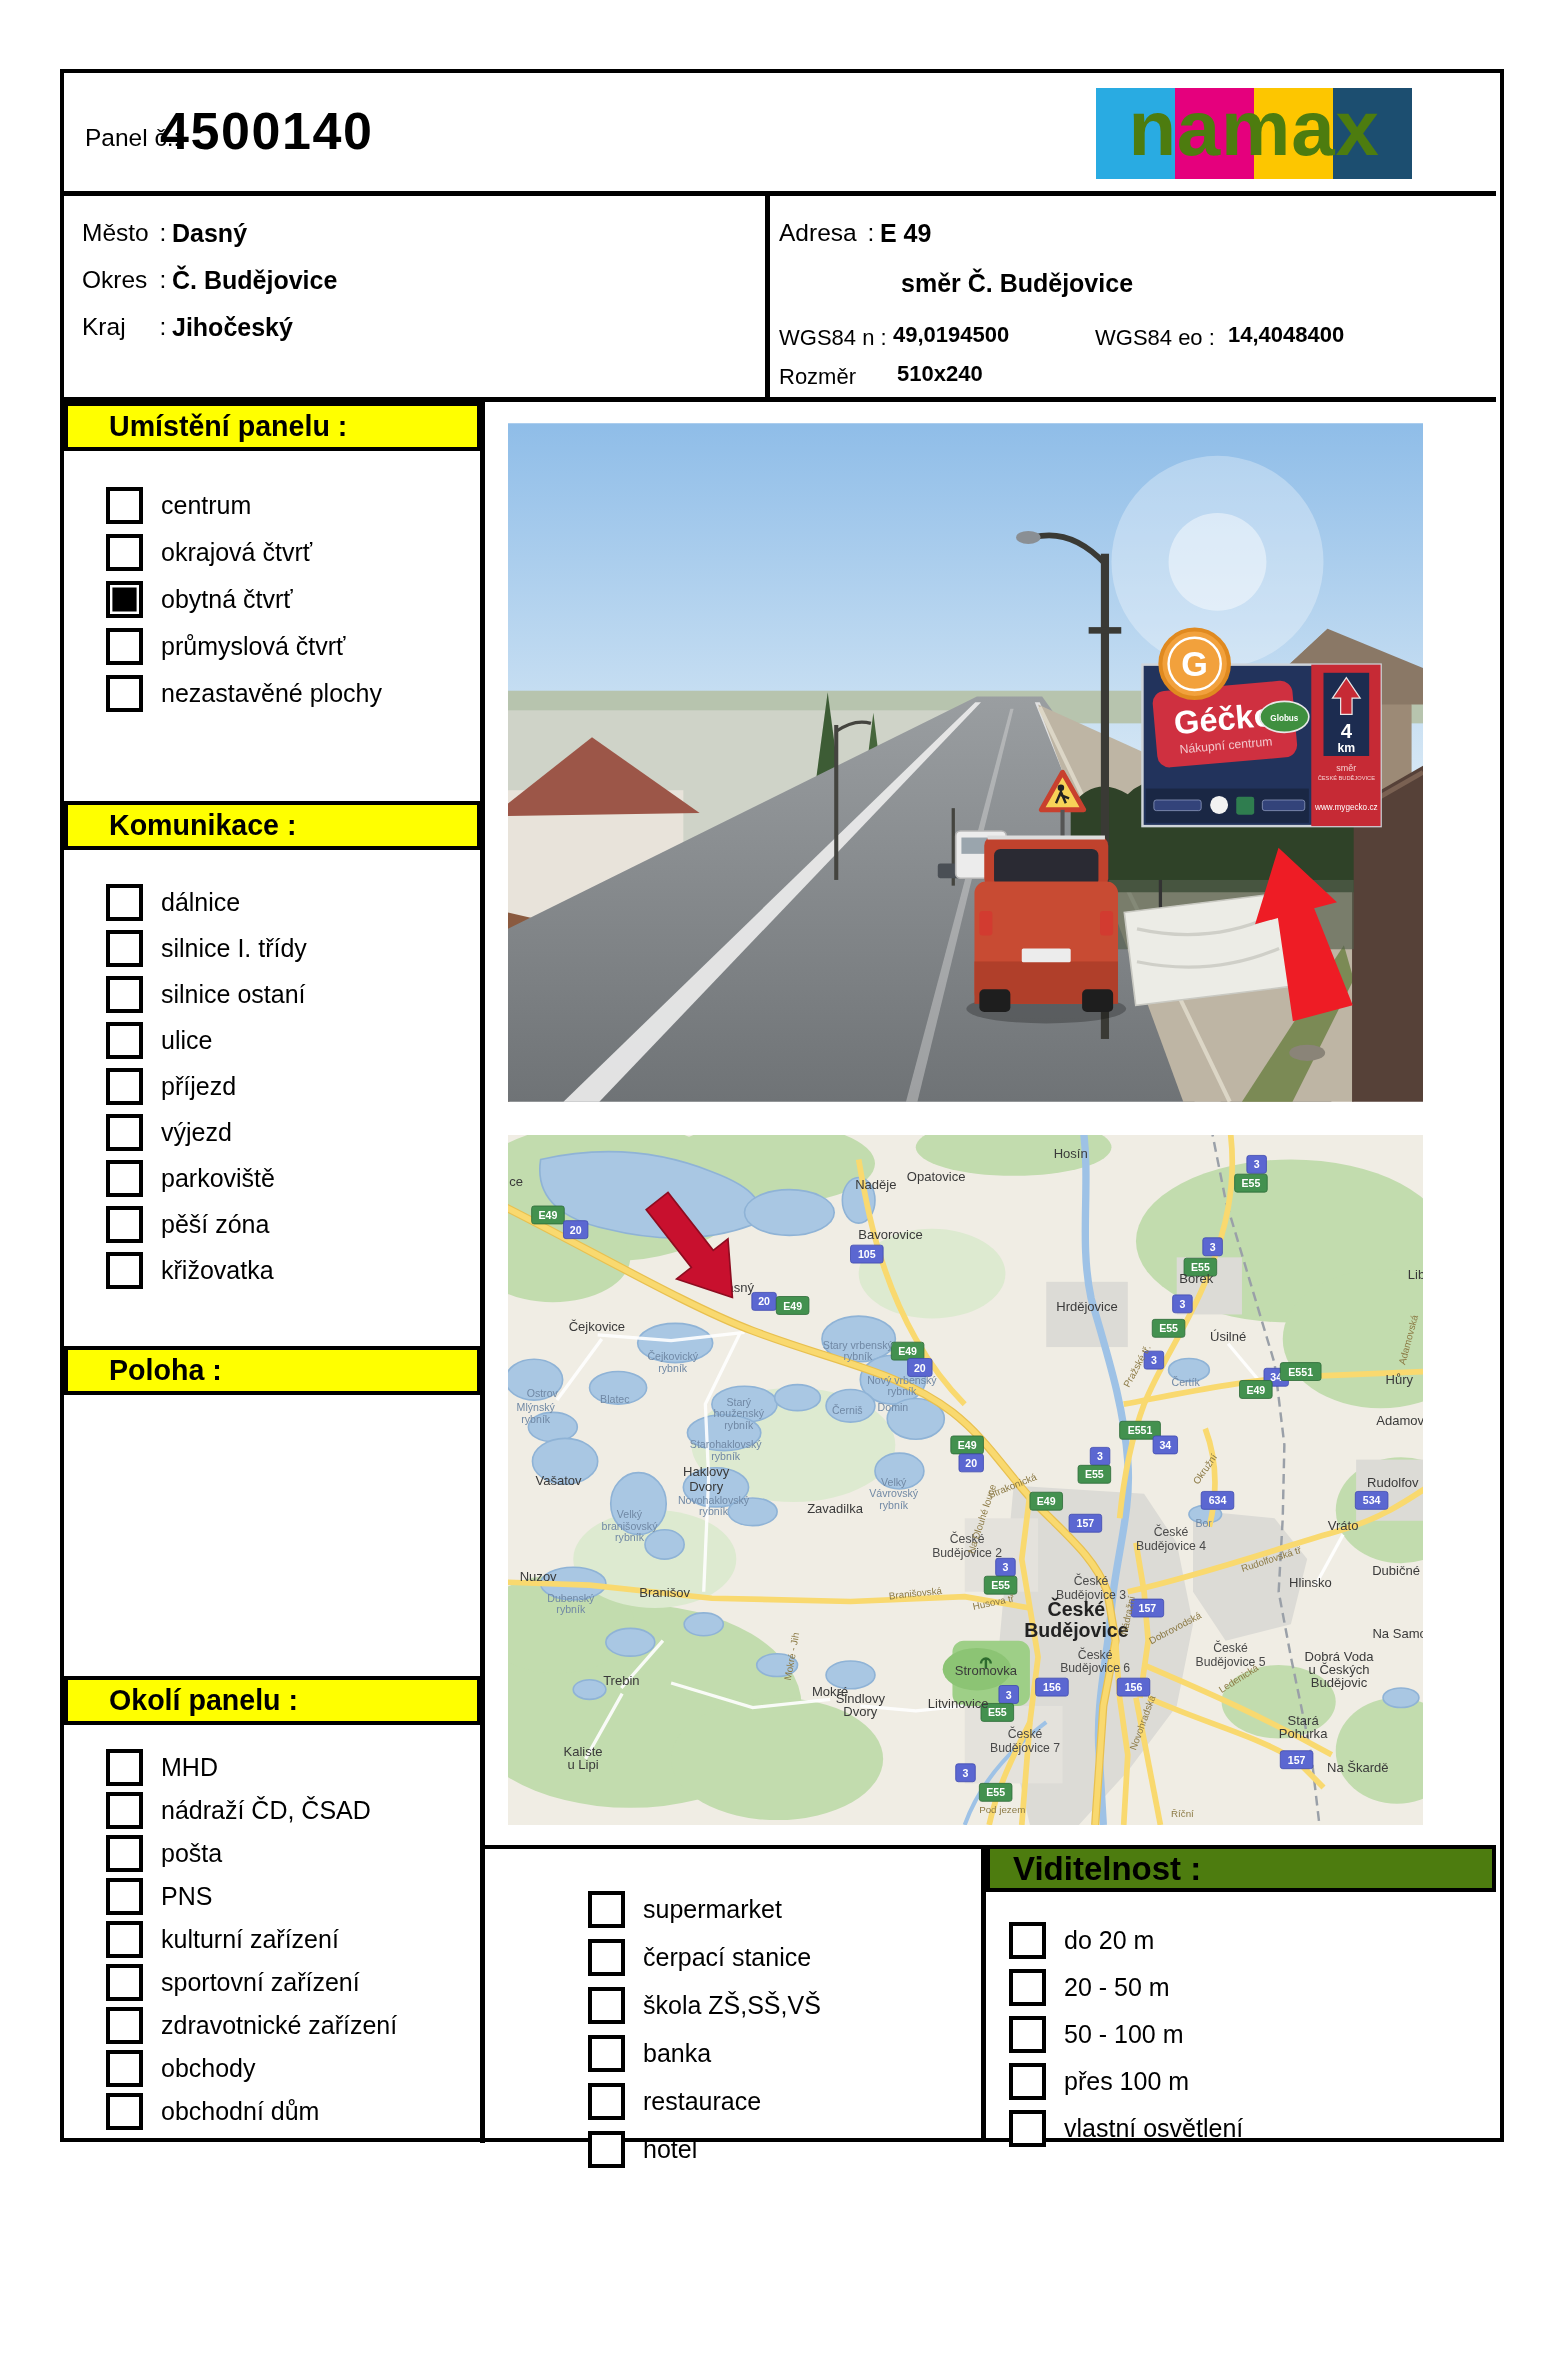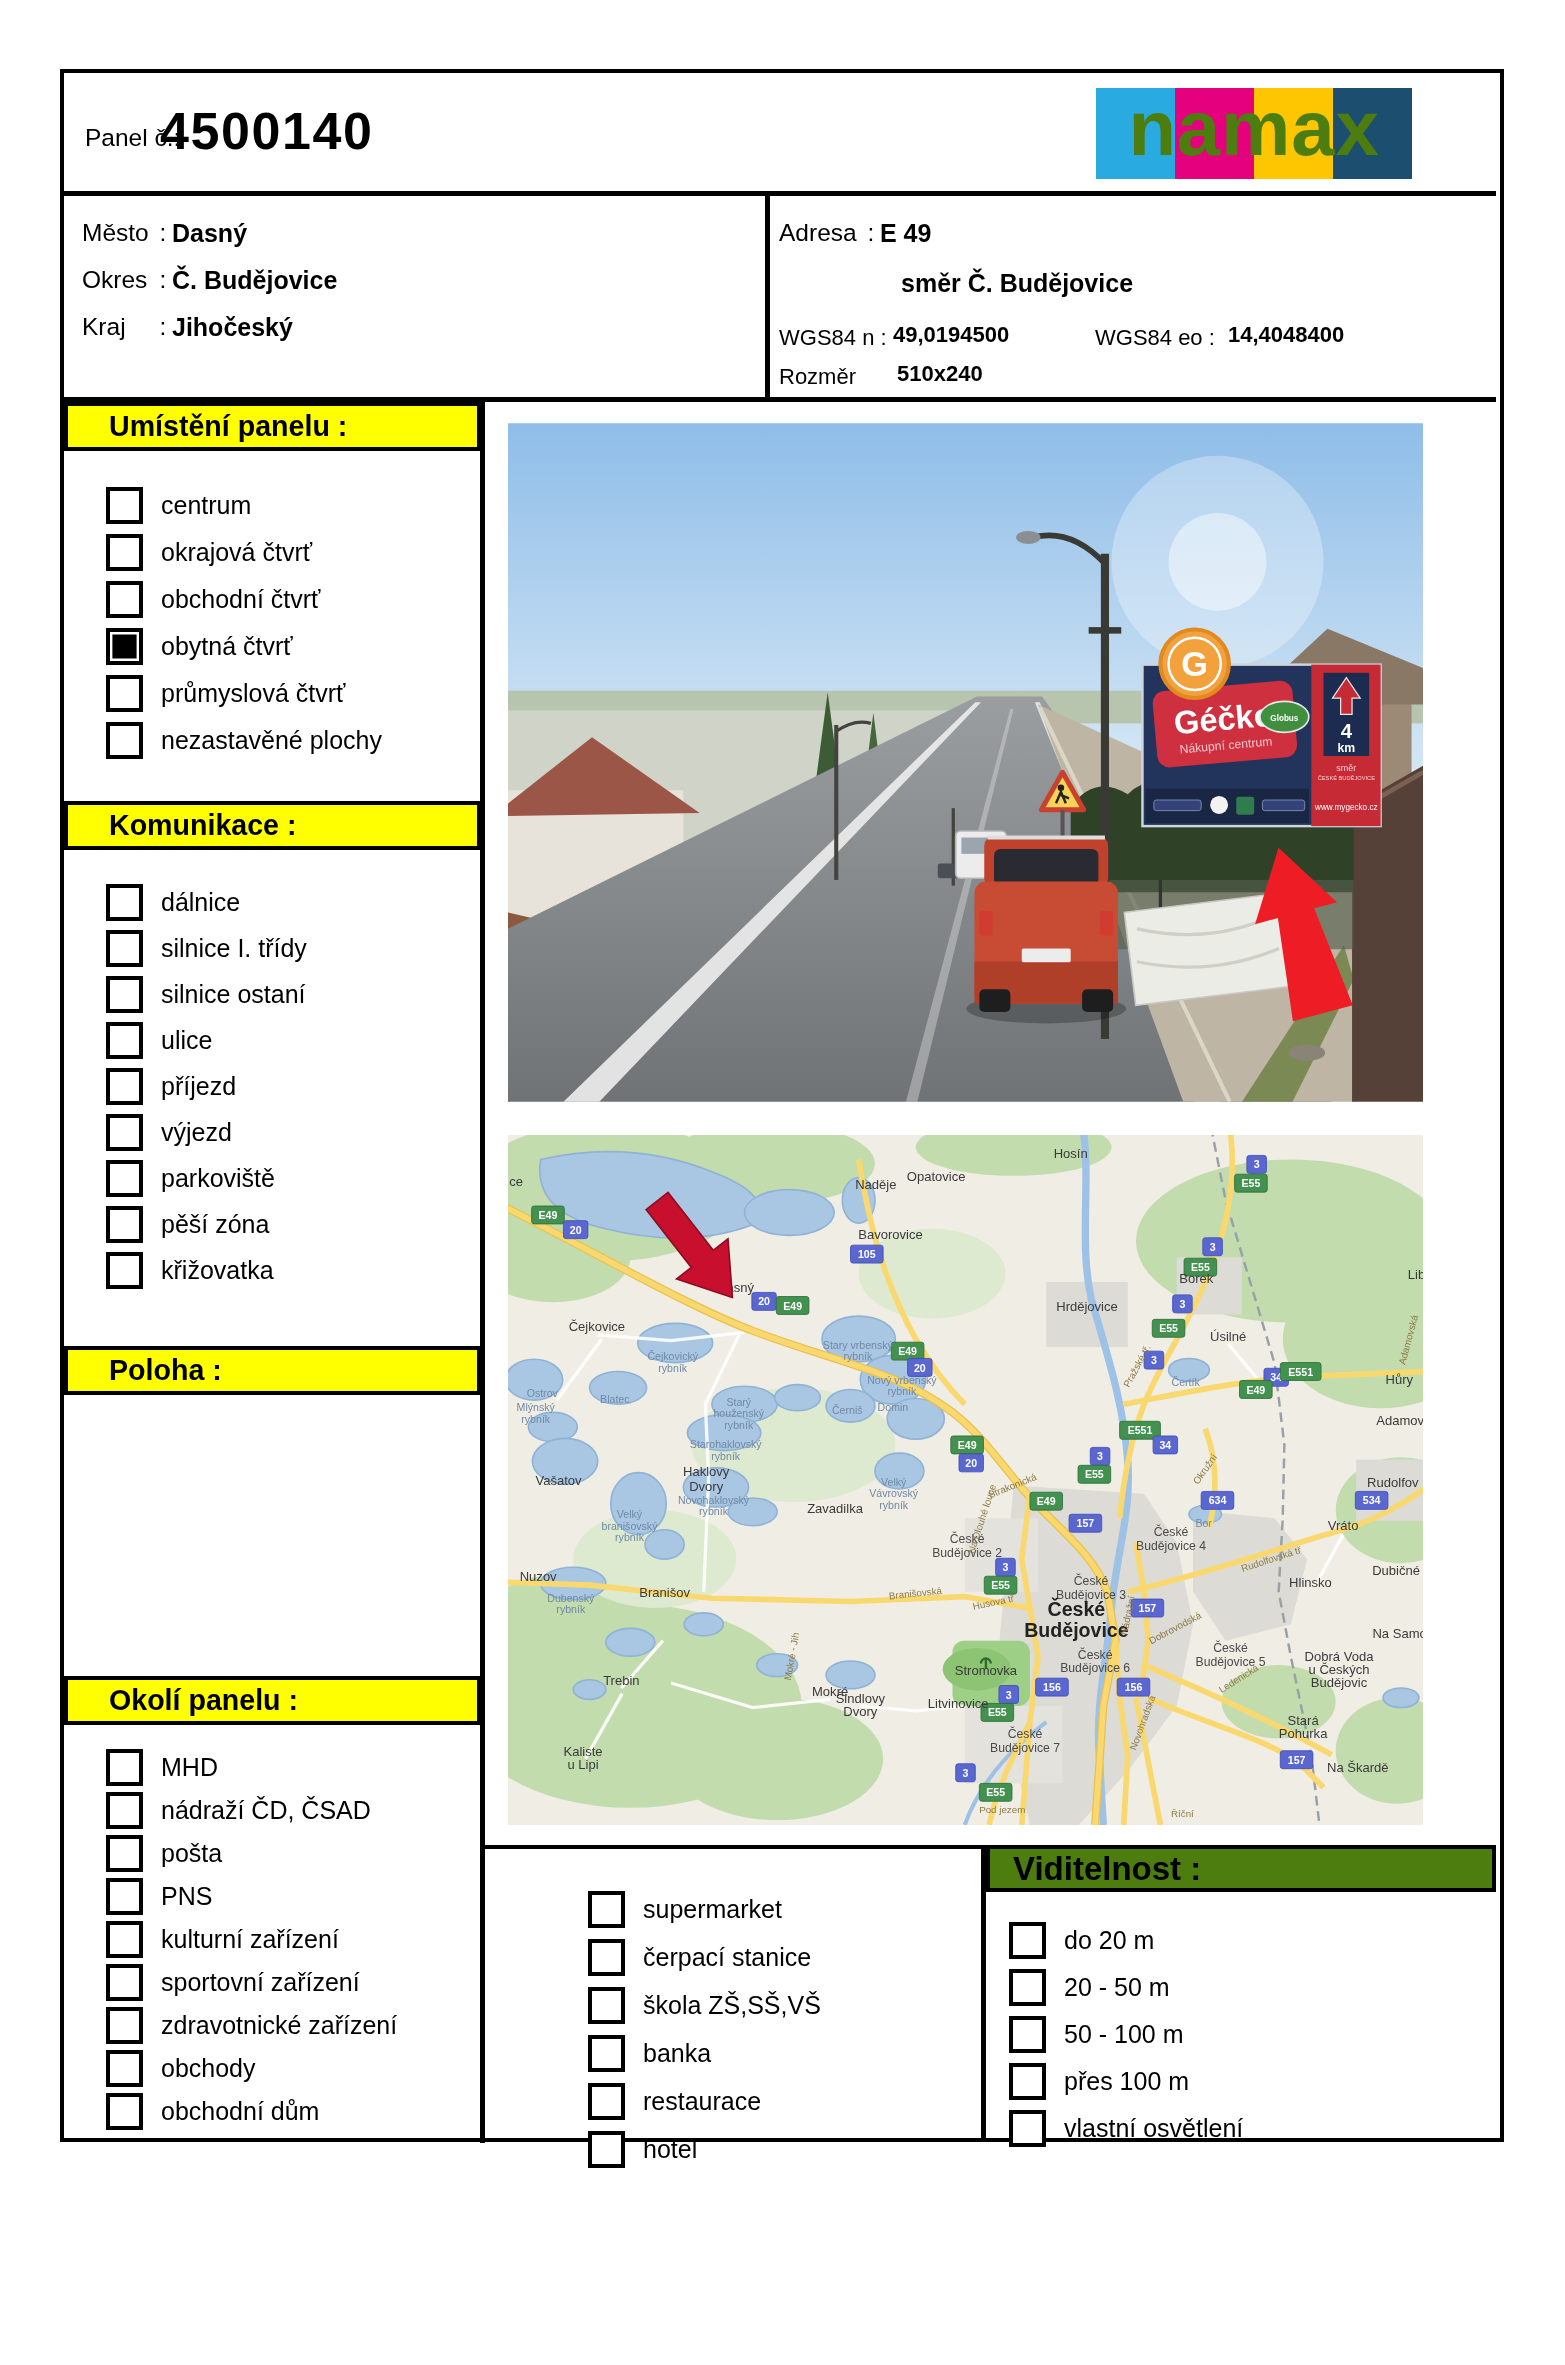--- a/index.html
+++ b/index.html
@@ -114,24 +114,20 @@
         <div class="cb-row">
           <span class="cb"></span>
           <span class="cb-label">centrum</span>
         </div>
 
         <div class="cb-row">
           <span class="cb"></span>
           <span class="cb-label">okrajová čtvrť</span>
         </div>
 
-        <div class="cb-row">
-          <span class="cb"></span>
-          <span class="cb-label">obchodní čtvrť</span>
-        </div>
 
         <div class="cb-row">
           <span class="cb checked"></span>
           <span class="cb-label">obytná čtvrť</span>
         </div>
 
         <div class="cb-row">
           <span class="cb"></span>
           <span class="cb-label">průmyslová čtvrť</span>
         </div>

